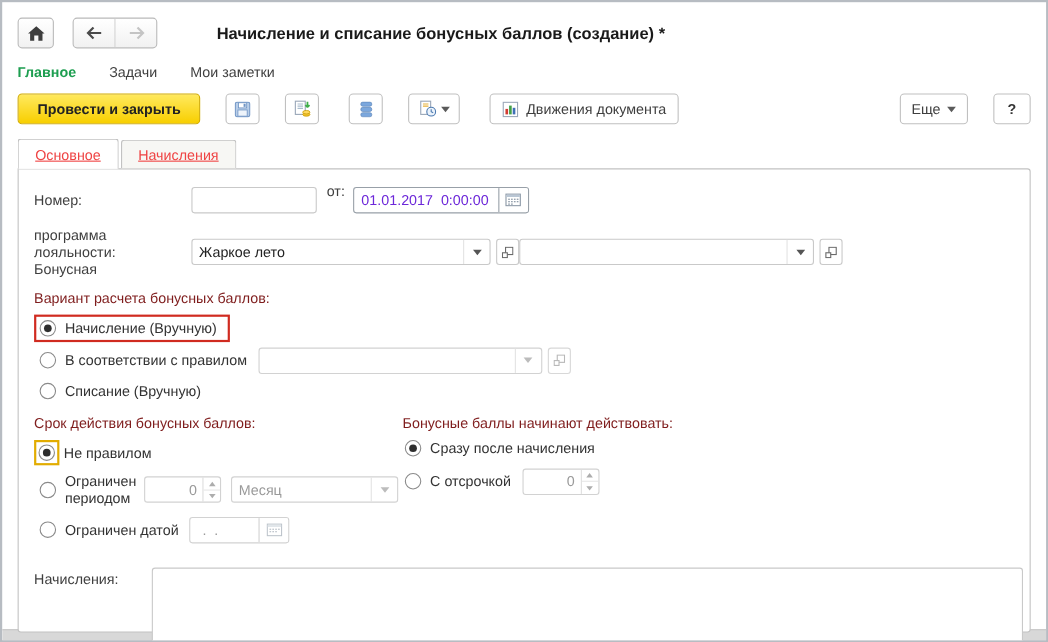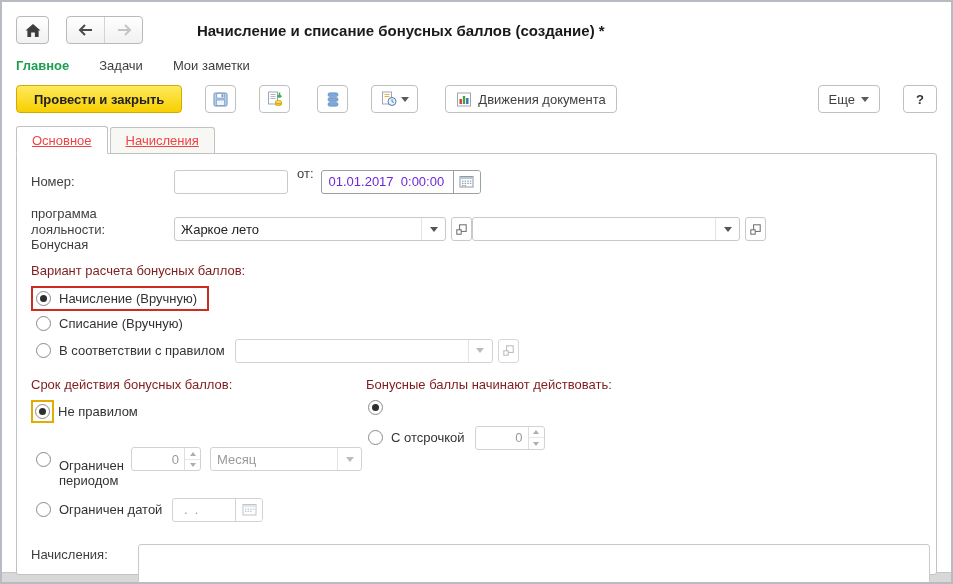--- a/index.html
+++ b/index.html
@@ -75,21 +75,21 @@
   .stepper .sval{flex:1;display:flex;align-items:center;justify-content:flex-end;padding:0 5px;color:#9a9a9a;}
   .stepper .sbtns{width:15px;border-left:1px solid #dedede;display:flex;flex-direction:column;}
   .sbtn{flex:1;display:flex;align-items:center;justify-content:center;}
   .sbtn.up{border-bottom:1px solid #e7e7e7;}
   .sbtn.up::after{content:"";width:0;height:0;border-left:3px solid transparent;border-right:3px solid transparent;border-bottom:4px solid #adadad;}
   .sbtn.down::after{content:"";width:0;height:0;border-left:3px solid transparent;border-right:3px solid transparent;border-top:4px solid #adadad;}
 
   .cols{display:flex;margin-top:8px;}
   .col-left{flex:none;width:335px;}
   .col-right{flex:1;}
-  .sub-lbl{flex:none;width:72px;line-height:1.2;margin-left:8px;color:#333;margin-top:28px;}
+  .sub-lbl{flex:none;width:72px;line-height:1.2;margin-left:8px;color:#333;}
 
   .comment-row{display:flex;align-items:flex-start;margin-top:14px;}
   .clabel{flex:none;width:107px;padding-top:3px;}
   .comment-area{box-sizing:border-box;width:799px;height:85px;border:1px solid #c9c9c9;border-radius:3px;resize:none;font:inherit;color:#333;padding:4px 6px;}
 
   .statusbar{position:absolute;left:0;right:0;bottom:0;height:9px;background:#d8d8d8;border-top:1px solid #c6c6c6;}
 
   .ml5{margin-left:5px;}
   .w92{flex:none;width:92px;line-height:1.2;}
 </style>
@@ -244,40 +244,40 @@
 
     <div class="glabel" style="margin-top:10px;">Вариант расчета бонусных баллов:</div>
 
     <div class="radio-row" style="margin-bottom:5px;">
       <span class="focus-red">
         <span class="radio checked"></span>
         <span class="rlabel">Начисление (Вручную)</span>
       </span>
     </div>
 
-    <div class="radio-row" style="margin-bottom:8px;padding-left:5px;">
-      <span class="radio"></span>
-      <span class="rlabel">Списание (Вручную)</span>
-    </div>
-
     <div class="radio-row" style="padding-left:5px;">
       <span class="radio"></span>
       <span class="rlabel">В соответствии с правилом</span>
       <div class="combo disabled" style="width:258px;margin-left:10px;">
         <div class="cval"></div>
         <div class="carr">
             <span class="arr"></span>
           </div>
       </div>
       <div class="openbtn disabled">
         <svg width="11" height="11" viewBox="0 0 11 11">
           <rect x="3.6" y="0.8" width="6.6" height="6.6" fill="none" stroke="#b8b8b8"></rect>
           <rect x="0.8" y="5.8" width="4.4" height="4.4" fill="#fff" stroke="#b8b8b8"></rect>
         </svg>
       </div>
+    </div>
+
+    <div class="radio-row" style="margin-bottom:8px;padding-left:5px;">
+      <span class="radio"></span>
+      <span class="rlabel">Списание (Вручную)</span>
     </div>
 
     <div class="cols">
 
       <div class="col-left">
         <div class="glabel">Срок действия бонусных баллов:</div>
 
         <div class="radio-row" style="margin-bottom:7px;">
           <span class="focus-yellow">
             <span class="radio checked"></span>
@@ -328,20 +328,21 @@
             </div>
           </div>
         </div>
       </div>
 
       <div class="col-right">
         <div class="glabel">Бонусные баллы начинают действовать:</div>
 
         <div class="radio-row" style="margin-bottom:11px;padding-left:2px;">
           <span class="radio checked"></span>
+          <span class="rlabel">Сразу после начисления</span>
         </div>
 
         <div class="radio-row" style="padding-left:2px;">
           <span class="radio"></span>
           <span class="rlabel">С отсрочкой</span>
           <div class="stepper" style="margin-left:10px;">
             <div class="sval">0</div>
             <div class="sbtns">
               <div class="sbtn up"></div>
               <div class="sbtn down"></div>

